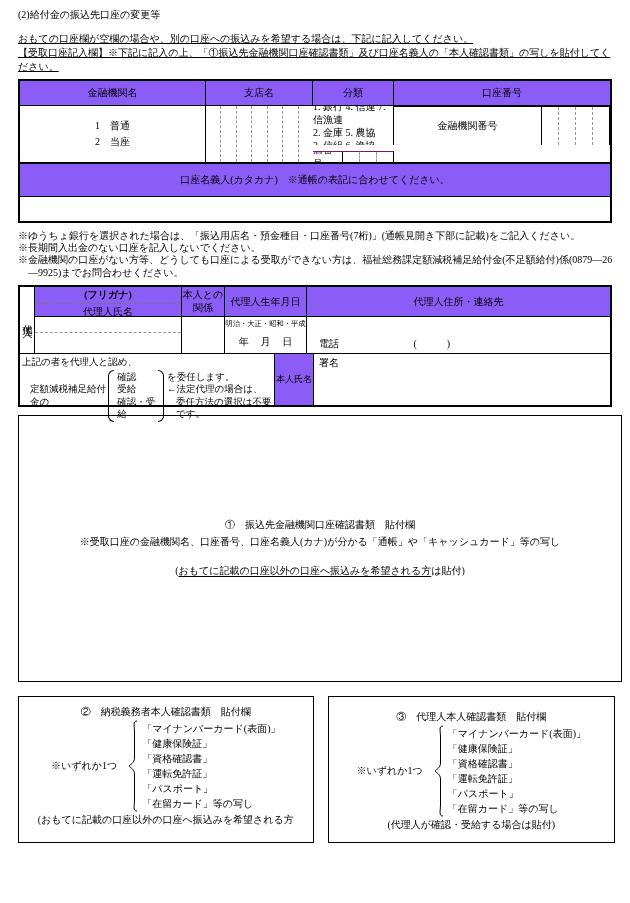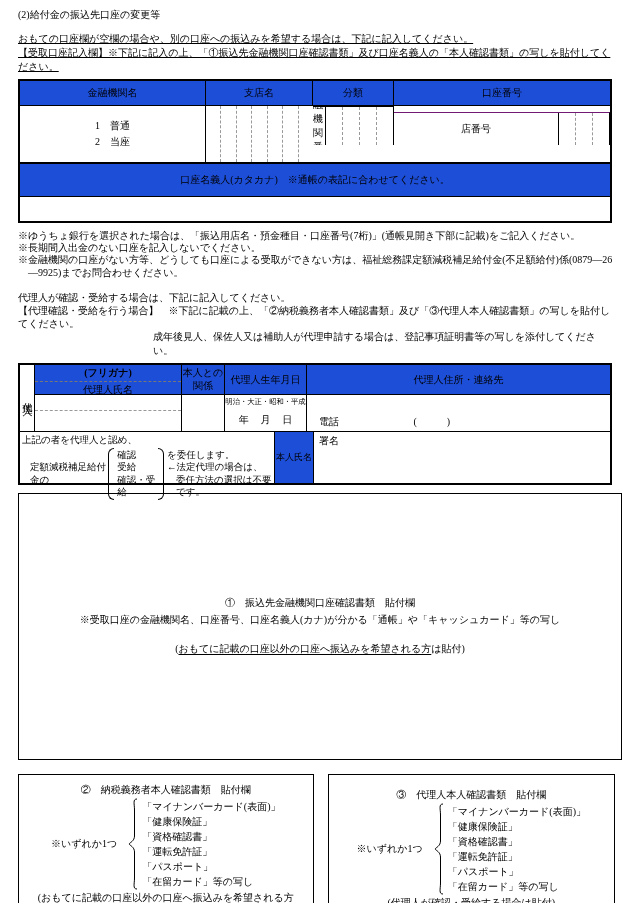--- a/index.html
+++ b/index.html
@@ -16,21 +16,21 @@
 
   
   .acct-table {
     margin-top:5px; width:594px;
     display:grid;
     grid-template-columns:186px 107px 81px 1fr;
     grid-template-rows:25px 39px 17px 35px 24px;
     border:2px solid #000;
   }
   .cell { overflow:hidden; }
-  .gray { background:#1d4ed8; }
+  .gray { background:#8b5cf6; }
   .br { border-right:1px solid #000; }
   .bb { border-bottom:1px solid #000; }
   .hdr { display:flex; align-items:center; justify-content:center; }
   .bank-opts { display:flex; align-items:center; justify-content:flex-end; padding-right:2px; }
   .bank-opts .blk { text-align:left; line-height:13px; }
   .branch-opts { text-align:right; padding:0 8px; line-height:13px; display:flex; flex-direction:column; justify-content:center; }
   .cat-cell { grid-row:2/4; display:flex; align-items:center; justify-content:center; }
   .cat-cell .blk { text-align:right; line-height:16px; }
   .accno-cell { grid-row:2/4; display:flex; }
   .accno-cell .acct-digit { flex:1; border-left:1px dashed #999; }
@@ -116,20 +116,27 @@
     <div>おもての口座欄が空欄の場合や、別の口座への振込みを希望する場合は、下記に記入してください。</div>
     <div>【受取口座記入欄】※下記に記入の上、「①振込先金融機関口座確認書類」及び口座名義人の「本人確認書類」の写しを貼付してください。</div>
   </div>
 
   <div class="acct-table">
     <div class="cell gray br bb hdr">金融機関名</div>
     <div class="cell gray br bb hdr">支店名</div>
     <div class="cell gray br bb hdr">分類</div>
     <div class="cell gray bb hdr">口座番号</div>
 
+    <div class="cell br bank-opts">
+      <div class="blk">
+        <div>1. 銀行 4. 信連 7. 信漁連</div>
+        <div>2. 金庫 5. 農協</div>
+        <div>3. 信組 6. 漁協</div>
+      </div>
+    </div>
     <div class="cell br cat-cell">
       <div class="blk">
         <div>1　普通</div>
         <div>2　当座</div>
       </div>
     </div>
     <div class="cell accno-cell">
       <div class="acct-digit"></div>
       <div class="acct-digit"></div>
       <div class="acct-digit"></div>
@@ -157,25 +164,20 @@
     <div class="cell blank-row"></div>
   </div>
 
   <div class="notes">
     <div>※ゆうちょ銀行を選択された場合は、「振込用店名・預金種目・口座番号(7桁)」(通帳見開き下部に記載)をご記入ください。</div>
     <div>※長期間入出金のない口座を記入しないでください。</div>
     <div>※金融機関の口座がない方等、どうしても口座による受取ができない方は、福祉総務課定額減税補足給付金(不足額給付)係(0879―26</div>
     <div>　―9925)までお問合わせください。</div>
   </div>
 
-  <div class="proxy-intro">
-    <div>代理人が確認・受給する場合は、下記に記入してください。</div>
-    <div>【代理確認・受給を行う場合】　※下記に記載の上、「②納税義務者本人確認書類」及び「③代理人本人確認書類」の写しを貼付してください。</div>
-    <div class="ind">成年後見人、保佐人又は補助人が代理申請する場合は、登記事項証明書等の写しを添付してください。</div>
-  </div>
 
   <div class="proxy-table">
     <div class="cell side-cell">代理人</div>
     <div class="cell gray br bb name-hdr">
       <div class="furi">(フリガナ)</div>
       <div class="nm">代理人氏名</div>
     </div>
     <div class="cell gray br bb p-hdr">
       <div>本人との</div>
       <div>関係</div>

